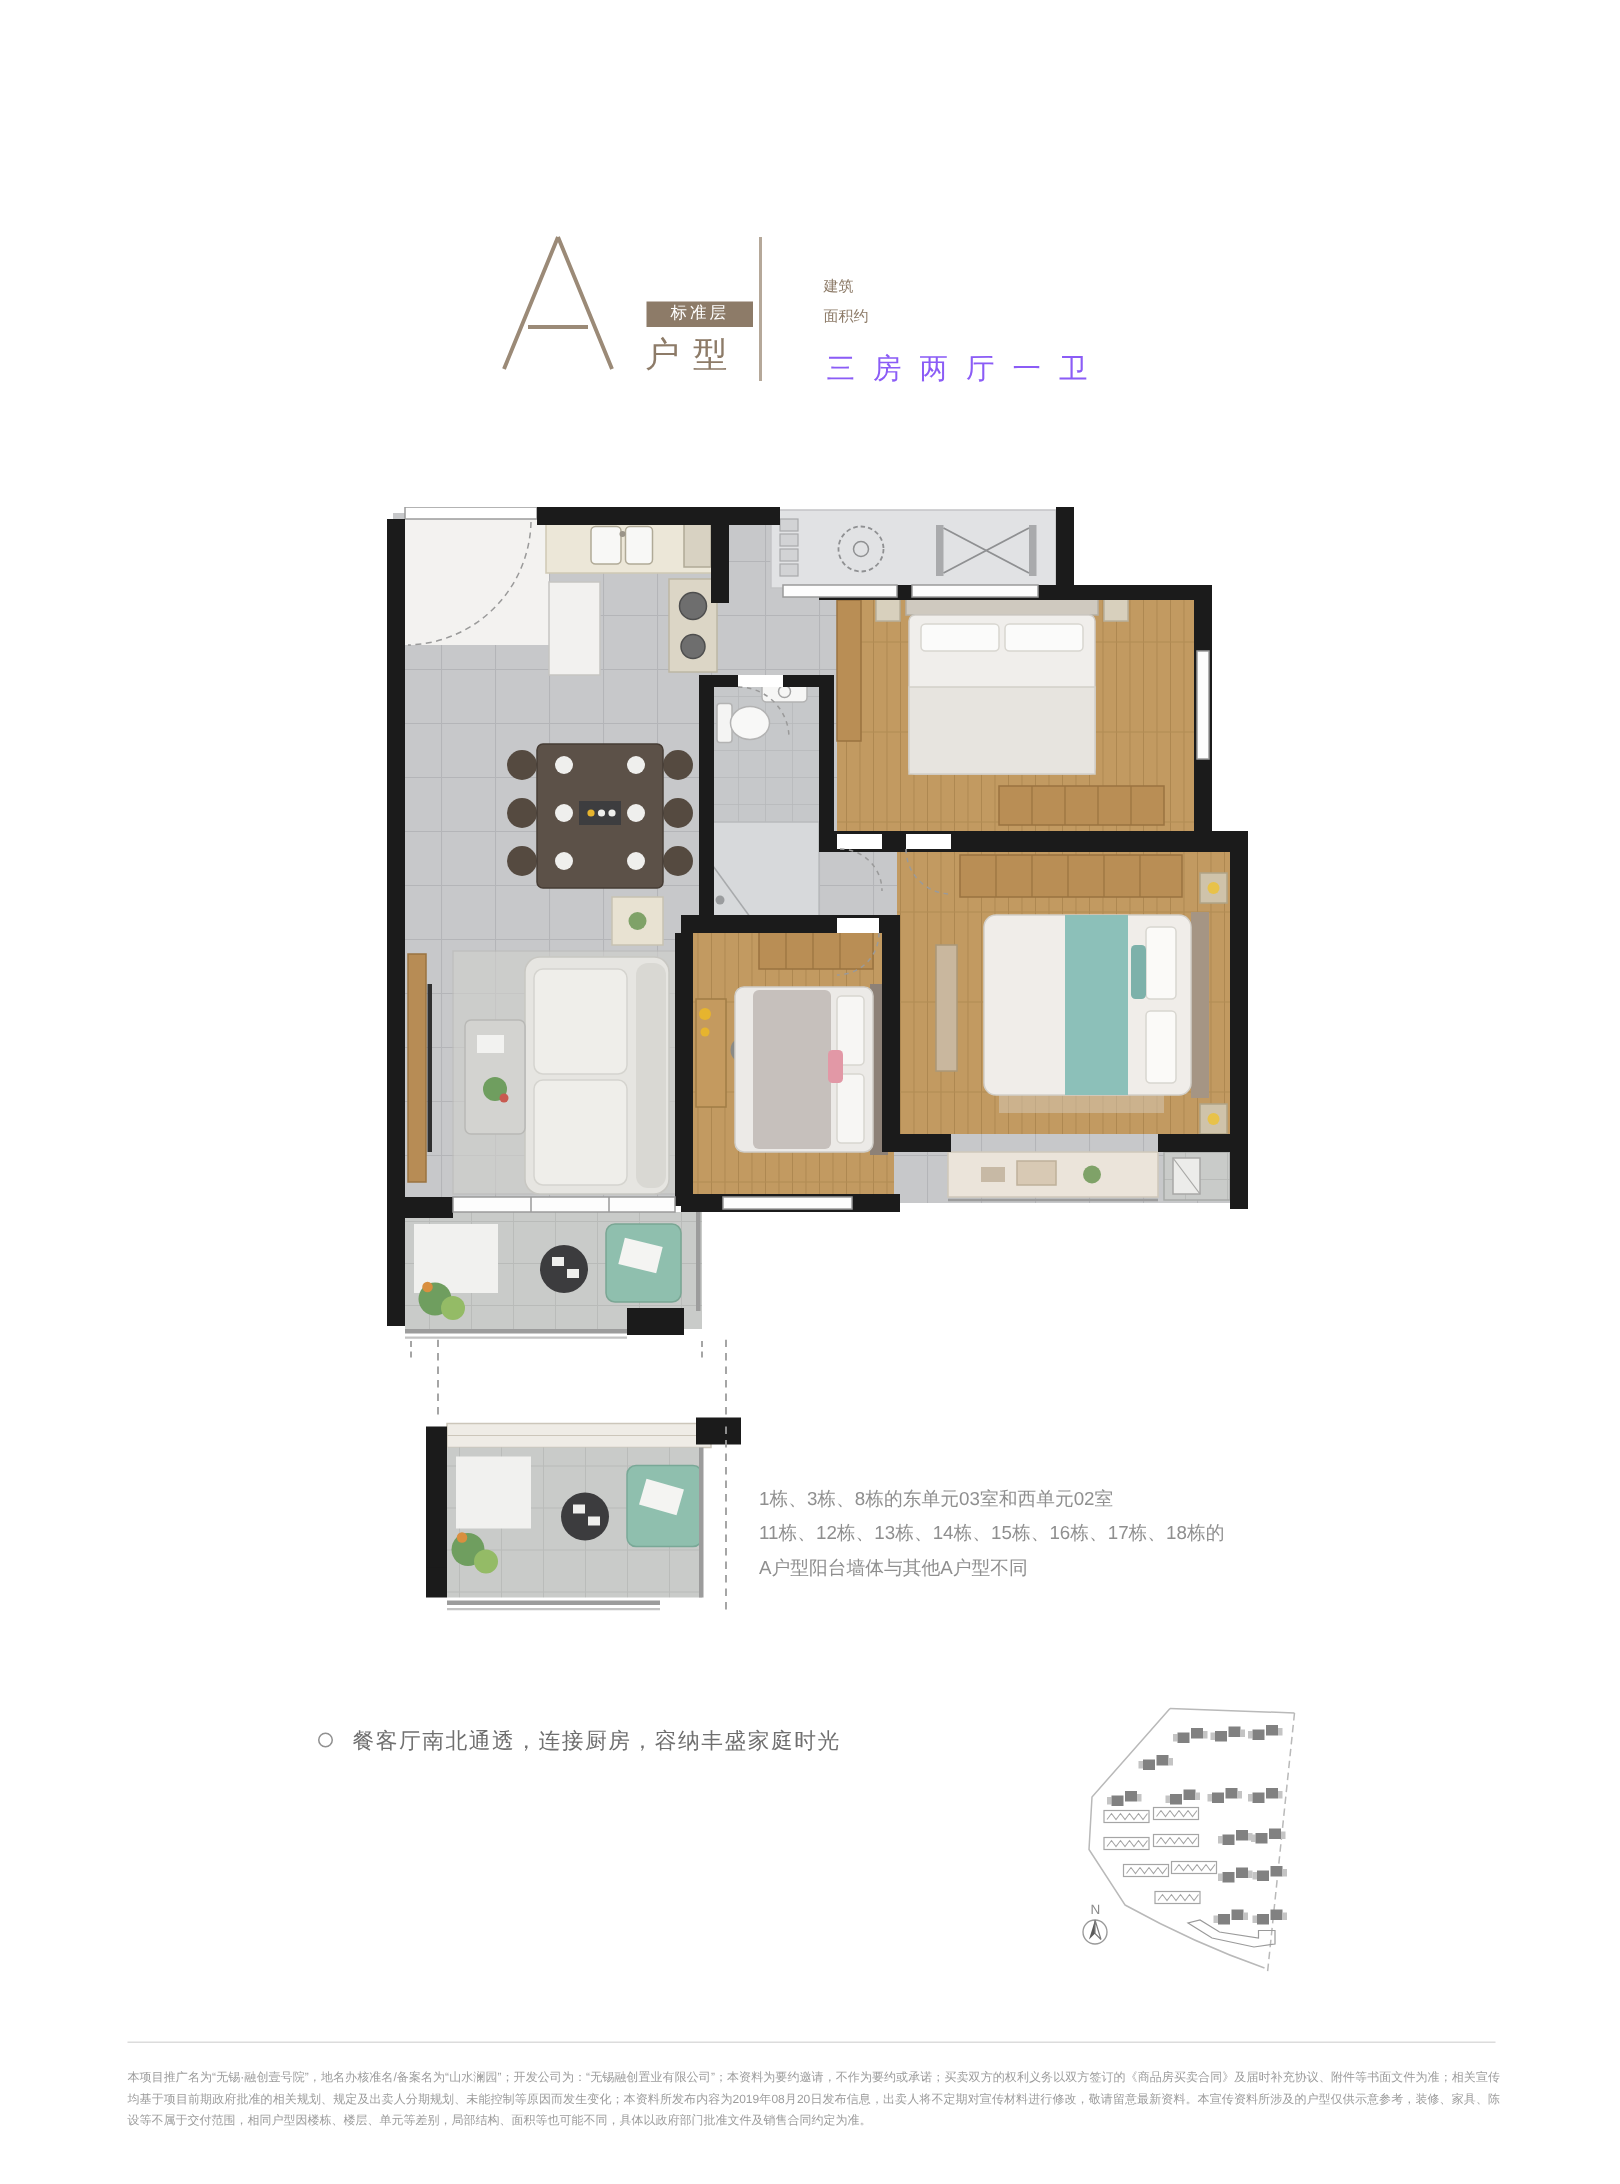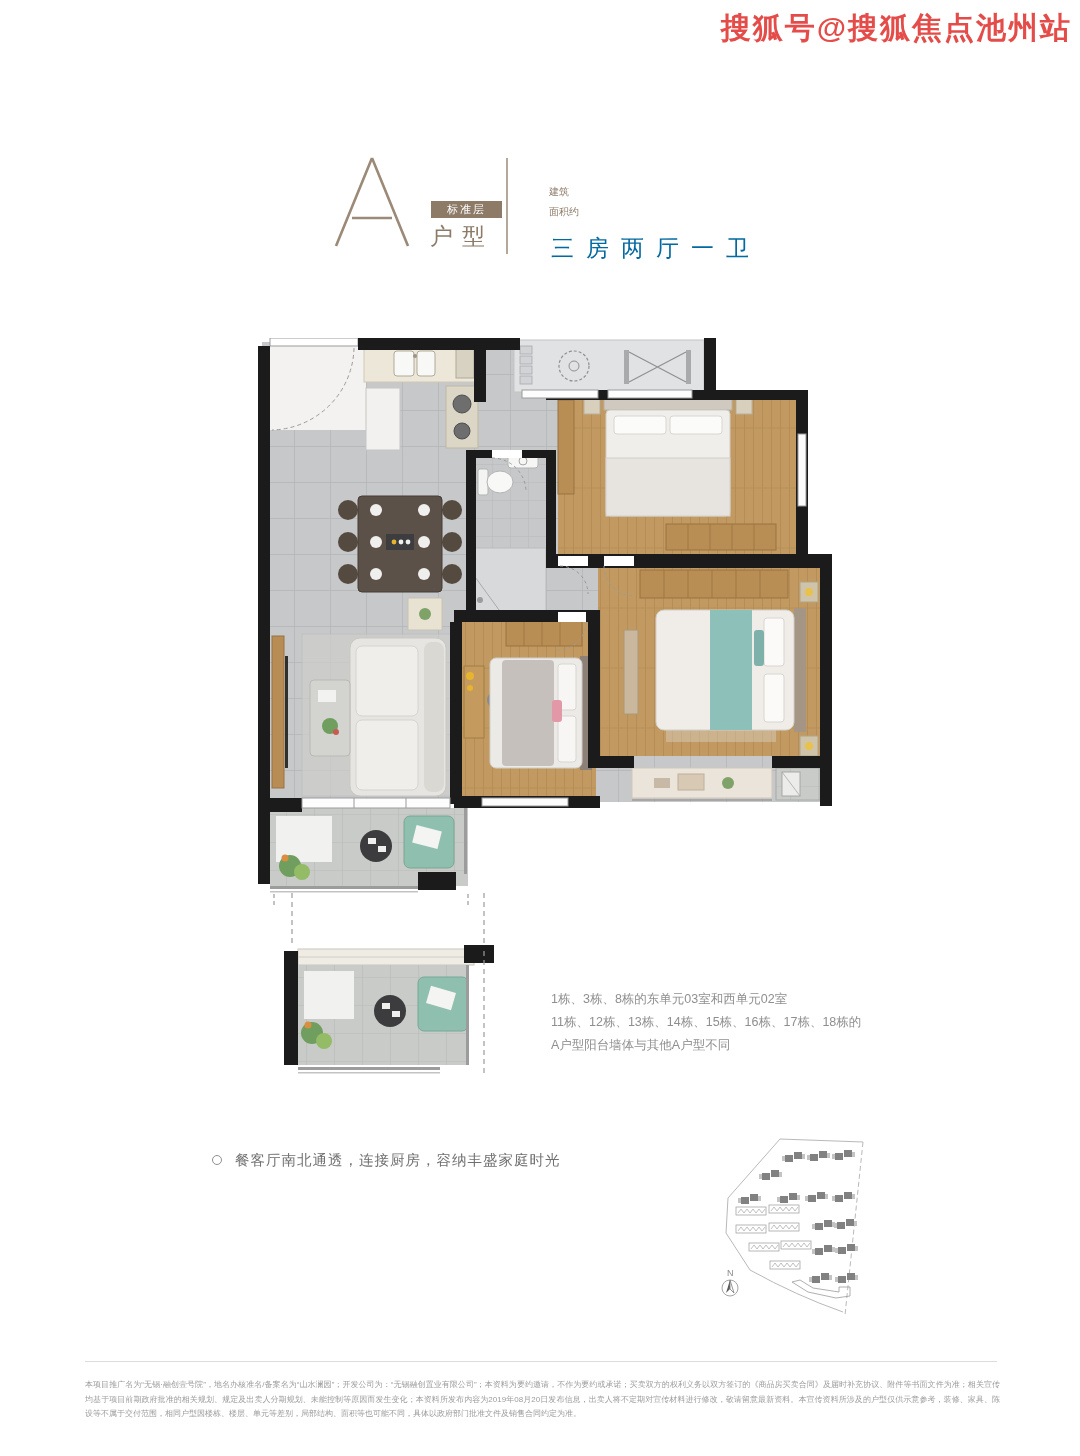--- a/index.html
+++ b/index.html
@@ -12,45 +12,44 @@
   .plan-a{position:absolute;left:330px;top:156px;}
   .sr{position:absolute;width:1px;height:1px;overflow:hidden;clip:rect(0 0 0 0);}
   .floor-badge{position:absolute;left:431px;top:201px;background:#8d7b68;color:#ffffff;
                font-size:11px;line-height:11px;padding:3px 16px;letter-spacing:2px;}
   .unit-type{position:absolute;left:430px;top:221px;font-size:23px;letter-spacing:9px;color:#8d7b68;}
   .hdr-divider{position:absolute;left:506px;top:158px;width:2px;height:96px;background:#b5a899;}
   .area-label{position:absolute;left:549px;top:182px;font-size:10px;line-height:20px;color:#8d7b68;}
   .area-number{position:absolute;left:599px;top:146px;color:#8d7b68;font-size:78px;line-height:1;white-space:nowrap;}
   .area-number .unit{font-size:52px;}
   .area-number .sup{font-size:22px;vertical-align:38px;}
-  .rooms{position:absolute;left:551px;top:233px;font-size:23px;letter-spacing:12px;color:#0369a1;white-space:nowrap;text-align:right;}
+  .rooms{position:absolute;left:551px;top:233px;font-size:19px;letter-spacing:12px;color:#8b5cf6;white-space:nowrap;text-align:right;}
   
   .plan-svg{position:absolute;left:258px;top:338px;}
   .balcony2-svg{position:absolute;left:278px;top:893px;}
   
   .plan-notes{position:absolute;left:506px;top:988px;width:430px;font-size:12.5px;
               line-height:23px;color:#8f8f8f;}
-  .plan-notes div{margin-bottom:0;margin-left:45px;}
+  .plan-notes div{margin-bottom:0;}
   
   .points{position:absolute;left:212px;top:1150px;}
   .point{display:flex;align-items:center;height:20px;margin-bottom:16px;color:#6f6f6f;font-size:14.5px;letter-spacing:1px;}
   .point .dot{width:8px;height:8px;border:1.5px solid #909090;border-radius:50%;margin-right:13px;flex:0 0 auto;}
   
   .site-svg{position:absolute;left:700px;top:1130px;}
   
   .footer-rule{position:absolute;left:85px;top:1361px;width:912px;height:1px;background:#dcdcdc;}
   .disclaimer{position:absolute;left:85px;top:1378px;width:915px;font-size:8px;line-height:14.5px;
               color:#9c9c9c;text-align:justify;}
 </style>
 </head>
 <body>
 
 <div class="page">
 
-  <div class="watermark">搜狐号@搜狐焦点池州站</div>
 
   <svg class="plan-a" width="84" height="92" viewBox="0 0 84 92">
     <path d="M42,2 L6,90 M42,2 L78,90 M22,62 H62" fill="none" stroke="#9b8a77" stroke-width="2.6"></path>
   </svg>
   <span class="sr">A</span>
   <div class="floor-badge">标准层</div>
   <div class="unit-type">户型</div>
   <div class="hdr-divider"></div>
   <div class="area-label">
     <div>建筑</div>

